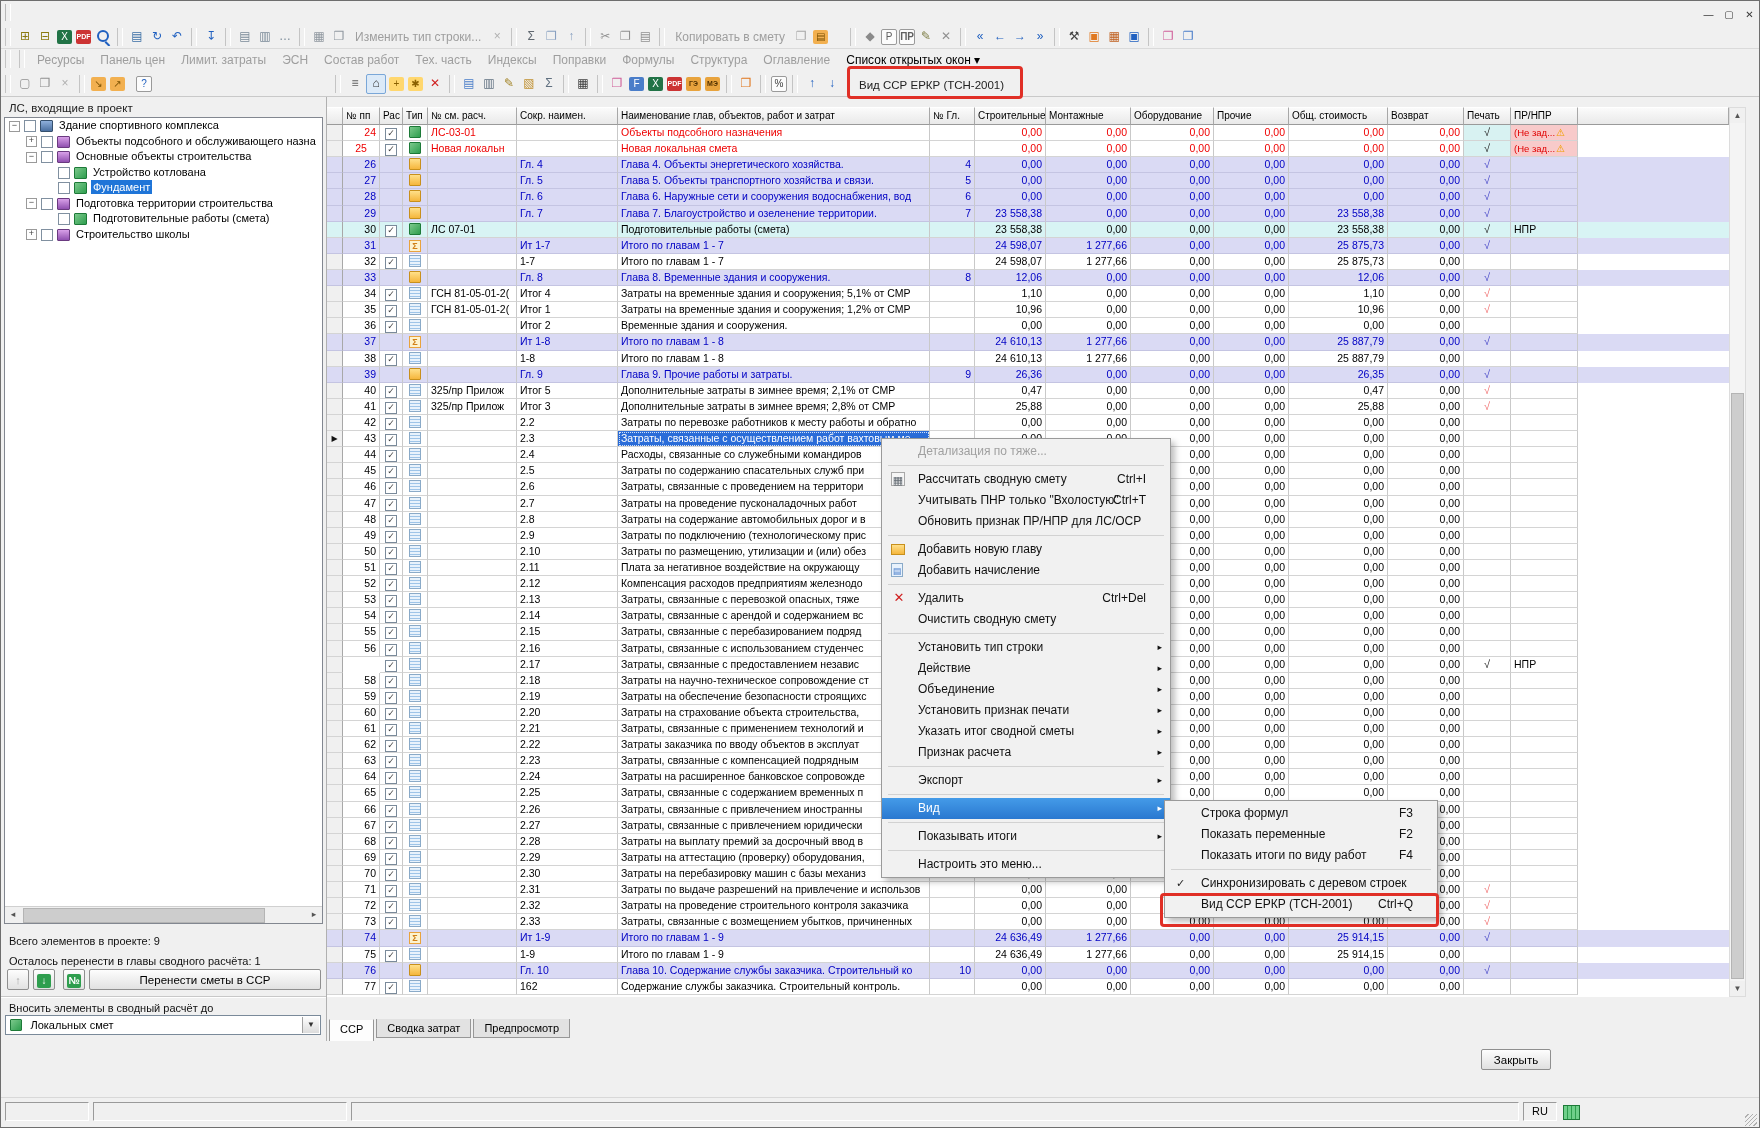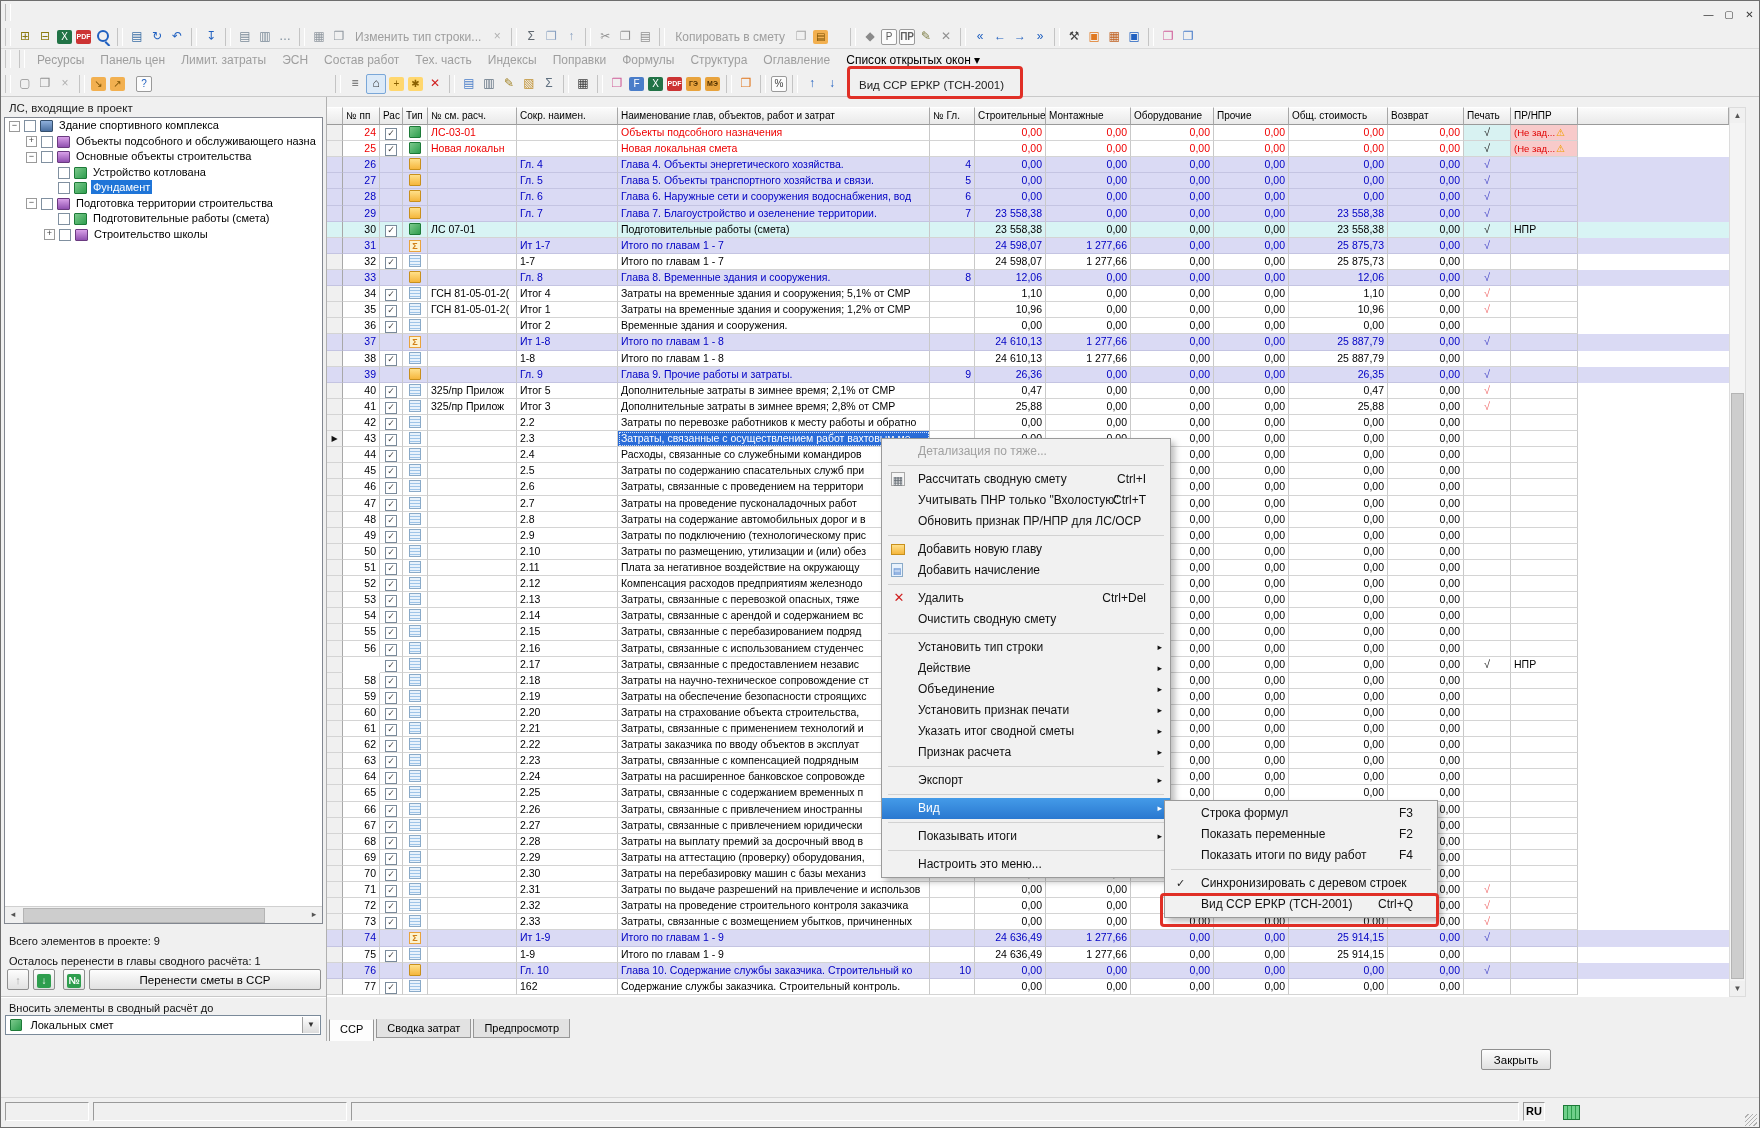--- a/index.html
+++ b/index.html
@@ -144,21 +144,21 @@
     <div class="lp-title">ЛС, входящие в проект</div>
     <div class="treebox">
       <div id="treeItems">
           <div class="titem" style="padding-left: 4px;"><span class="texp">−</span><span class="tcb"></span><span class="tico ic-building"></span><span class="tlabel">Здание спортивного комплекса</span></div>
           <div class="titem" style="padding-left: 21px;"><span class="texp">+</span><span class="tcb"></span><span class="tico ic-crane"></span><span class="tlabel">Объекты подсобного и обслуживающего назна</span></div>
           <div class="titem" style="padding-left: 21px;"><span class="texp">−</span><span class="tcb"></span><span class="tico ic-crane"></span><span class="tlabel">Основные объекты строительства</span></div>
           <div class="titem" style="padding-left: 38px;"><span class="texp hid"></span><span class="tcb"></span><span class="tico ic-book"></span><span class="tlabel">Устройство котлована</span></div>
           <div class="titem" style="padding-left: 38px;"><span class="texp hid"></span><span class="tcb"></span><span class="tico ic-book"></span><span class="tlabel tselit">Фундамент</span></div>
           <div class="titem" style="padding-left: 21px;"><span class="texp">−</span><span class="tcb"></span><span class="tico ic-crane"></span><span class="tlabel">Подготовка территории строительства</span></div>
           <div class="titem" style="padding-left: 38px;"><span class="texp hid"></span><span class="tcb"></span><span class="tico ic-book"></span><span class="tlabel">Подготовительные работы (смета)</span></div>
-          <div class="titem" style="padding-left: 39px;"><span class="texp">+</span><span class="tcb"></span><span class="tico ic-crane"></span><span class="tlabel">Строительство школы</span></div>
+          <div class="titem" style="padding-left: 21px;"><span class="texp">+</span><span class="tcb"></span><span class="tico ic-crane"></span><span class="tlabel">Строительство школы</span></div>
         </div>
       <div class="hscroll">
         <span class="sb-btn">◂</span>
         <span class="sb-thumbh"></span>
         <span class="sb-btn right">▸</span>
       </div>
     </div>
     <div class="lp-info" style="top:838px;">Всего элементов в проекте: 9</div>
     <div class="lp-info" style="top:858px;">Осталось перенести в главы сводного расчёта: 1</div>
     <div class="lp-btns">
@@ -209,21 +209,21 @@
         <div class="td rt" style="width: 85px;">0,00</div>
         <div class="td rt" style="width: 83px;">0,00</div>
         <div class="td rt" style="width: 75px;">0,00</div>
         <div class="td rt" style="width: 99px;">0,00</div>
         <div class="td rt" style="width: 76px;">0,00</div>
         <div class="td ct printc" style="width: 47px;"><span class="pm pm-black">√</span></div>
         <div class="td warncell" style="width: 67px;">(Не зад...<span class="warn">⚠</span></div>
       </div>
       <div class="trow r-red">
         <div class="td marker" style="width: 16px;"></div>
-        <div class="td rt" style="width: 37px;">25</div>
+        <div class="td rt" style="width: 37px; text-align: center;">25</div>
         <div class="td ct" style="width: 23px;"><span class="cb">✓</span></div>
         <div class="td ct" style="width: 25px;"><span class="ti ti-book"></span></div>
         <div class="td" style="width: 89px;">Новая локальн</div>
         <div class="td" style="width: 101px;"></div>
         <div class="td" style="width: 312px;">Новая локальная смета</div>
         <div class="td rt" style="width: 45px;"></div>
         <div class="td rt" style="width: 71px;">0,00</div>
         <div class="td rt" style="width: 85px;">0,00</div>
         <div class="td rt" style="width: 83px;">0,00</div>
         <div class="td rt" style="width: 75px;">0,00</div>
@@ -1177,21 +1177,21 @@
 
   <div class="tabsrow" id="bottomTabs"><span class="btab active">ССР</span><span class="btab">Сводка затрат</span><span class="btab">Предпросмотр</span></div>
   <div class="bottomstrip">
     <button class="closebtn">Закрыть</button>
   </div>
 
   <div class="statusbar">
     <span class="sbpanel" style="left:4px;width:84px;"></span>
     <span class="sbpanel" style="left:92px;width:254px;"></span>
     <span class="sbpanel" style="left:350px;width:1168px;"></span>
-    <span class="sbpanel" style="left:1522px;width:22px;font-weight:bold;">RU</span>
+    <span class="sbpanel" style="left:1522px;width:34px;">RU</span>
     <span class="trayicon"></span>
     <span class="corner"></span>
   </div>
 
   <div class="popup" id="ctxMenu">
       <div class="mi dis"><span class="mlb">Детализация по тяже...</span></div>
       <div class="msep"></div>
       <div class="mi"><span class="mic mic-calculator-icon">▦</span><span class="mlb">Рассчитать сводную смету</span><span class="msc">Ctrl+I</span></div>
       <div class="mi"><span class="mlb">Учитывать ПНР только "Вхолостую"</span><span class="msc">Ctrl+T</span></div>
       <div class="mi"><span class="mlb">Обновить признак ПР/НПР для ЛС/ОСР</span></div>

